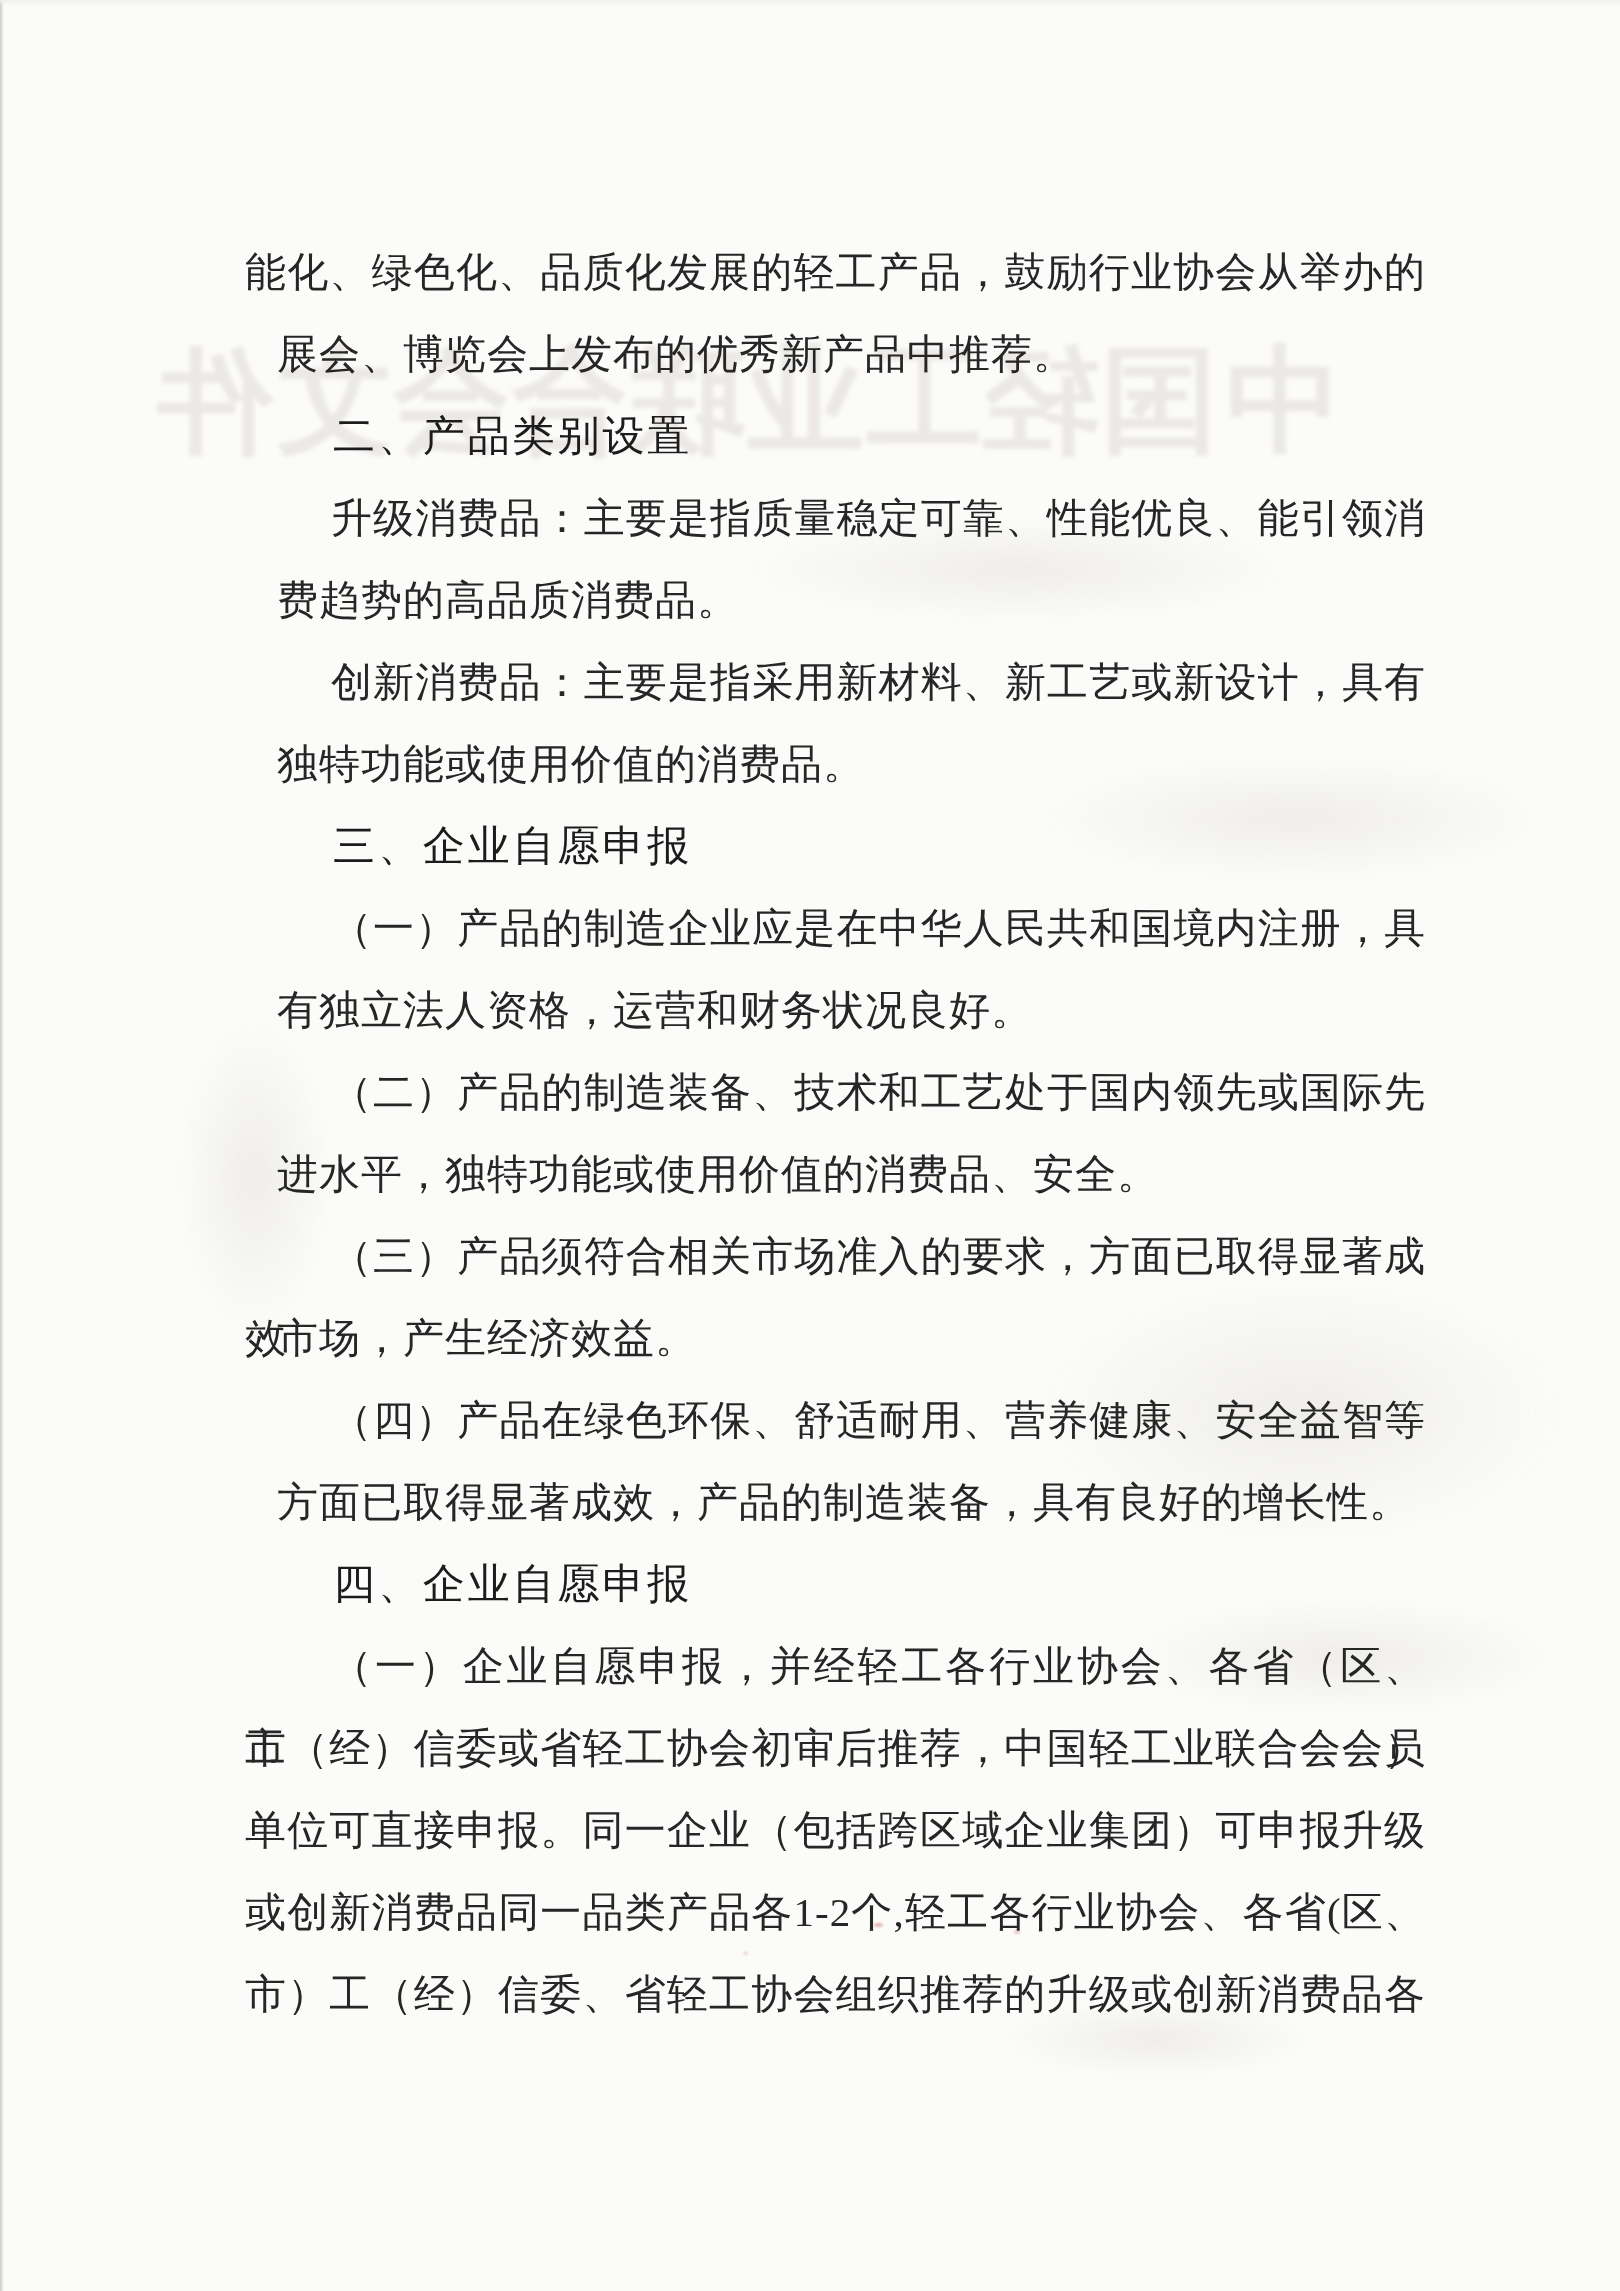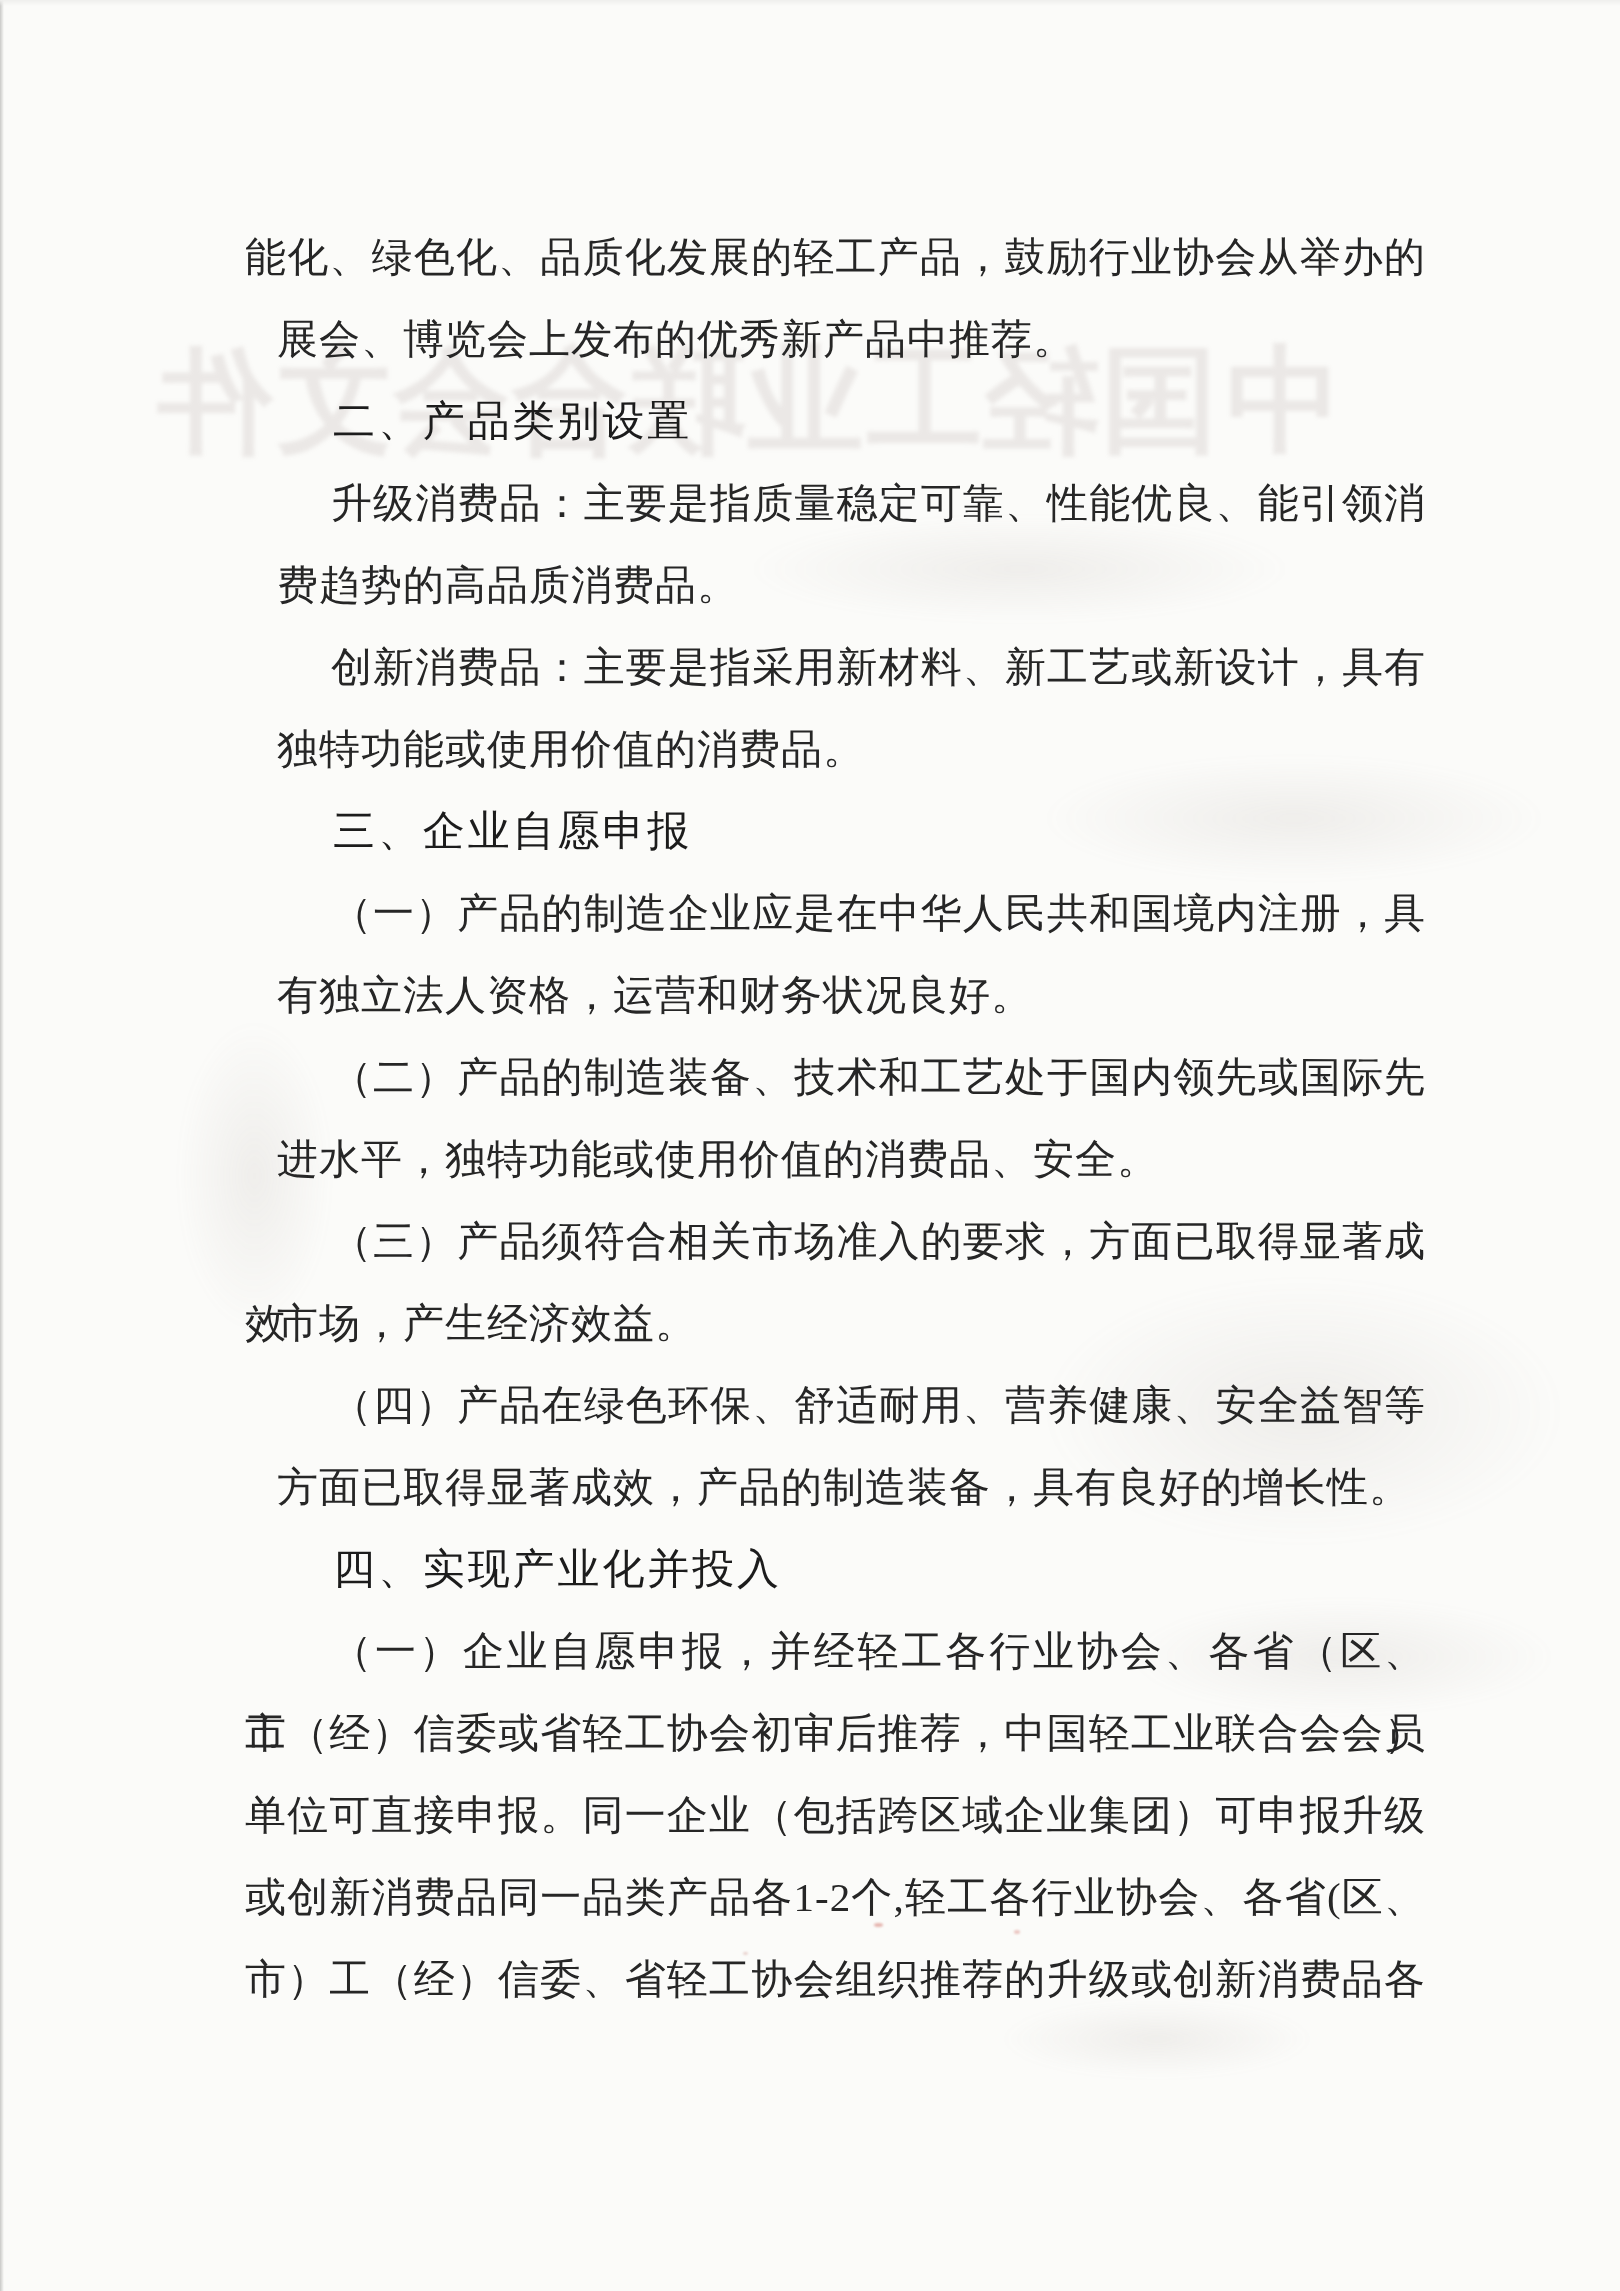--- a/index.html
+++ b/index.html
@@ -35,21 +35,21 @@
   .smudge.s4{left:1127px;top:1598px;width:431px;height:118px;}
   .smudge.s5{left:1000px;top:2000px;width:314px;height:78px;}
   .smudge.s6{left:176px;top:1019px;width:157px;height:314px;}
   .speck{position:absolute;border-radius:50%;filter:blur(1px);}
   .speck.p1{left:874px;top:1923px;width:8.8px;height:3.9px;background:rgba(205,95,85,0.45);}
   .speck.p2{left:1014px;top:1930px;width:5.9px;height:3.9px;background:rgba(205,95,85,0.35);}
   .speck.p3{left:743px;top:1952px;width:4.9px;height:2.9px;background:rgba(190,110,100,0.30);}
 
   
   .text-block{
-    position:absolute;left:245px;top:216px;width:1181px;
+    position:absolute;left:245px;top:231px;width:1181px;
     color:#262626;
     font-size:41px;
   }
   .line{
     height:82px;line-height:82px;white-space:nowrap;
     letter-spacing:1px;
   }
   .line.fill{
     white-space:normal;
     text-align:justify;text-align-last:justify;
@@ -96,20 +96,20 @@
     <div class="line end">独特功能或使用价值的消费品。</div>
     <div class="line heading">三、企业自愿申报</div>
     <div class="line indent-fill">（一）产品的制造企业应是在中华人民共和国境内注册，具</div>
     <div class="line end">有独立法人资格，运营和财务状况良好。</div>
     <div class="line indent-fill">（二）产品的制造装备、技术和工艺处于国内领先或国际先</div>
     <div class="line end">进水平，独特功能或使用价值的消费品、安全。</div>
     <div class="line indent-fill">（三）产品须符合相关市场准入的要求，方面已取得显著成效</div>
     <div class="line end">市场，产生经济效益。</div>
     <div class="line indent-fill">（四）产品在绿色环保、舒适耐用、营养健康、安全益智等</div>
     <div class="line end">方面已取得显著成效，产品的制造装备，具有良好的增长性。</div>
-    <div class="line heading">四、实现产业化并投入</div>
+    <div class="line heading">四、企业自愿申报</div>
     <div class="line indent-fill">（一）企业自愿申报，并经轻工各行业协会、各省（区、市）</div>
     <div class="line fill">工（经）信委或省轻工协会初审后推荐，中国轻工业联合会会员</div>
     <div class="line fill">单位可直接申报。同一企业（包括跨区域企业集团）可申报升级</div>
     <div class="line fill">或创新消费品同一品类产品各1-2个,轻工各行业协会、各省(区、</div>
     <div class="line fill">市）工（经）信委、省轻工协会组织推荐的升级或创新消费品各</div>
   </div>
 
 
 </body></html>

